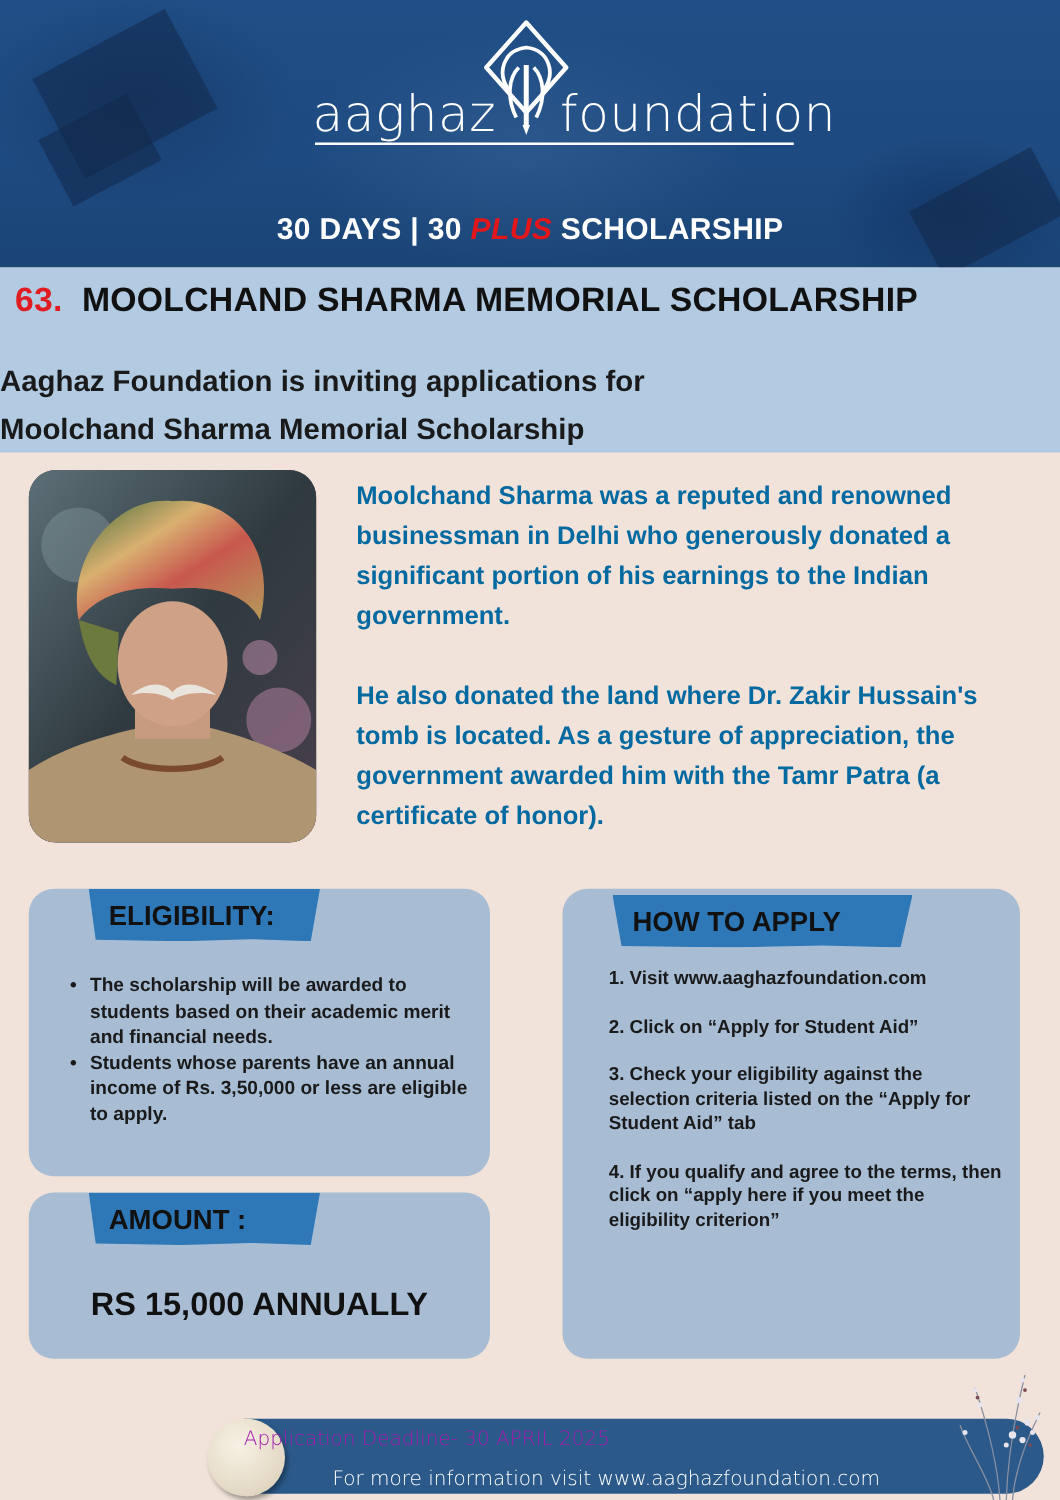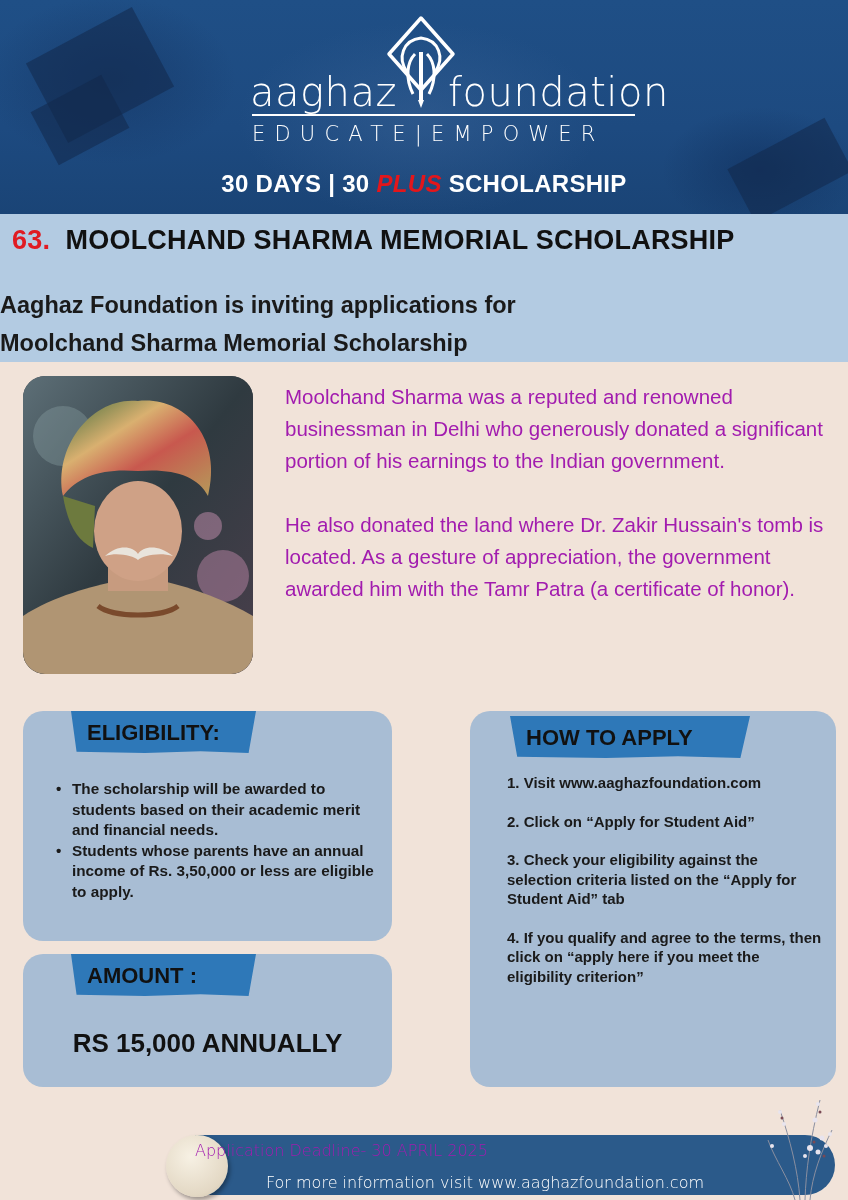--- a/index.html
+++ b/index.html
@@ -64,21 +64,21 @@
   }
 
   
   .photo {
     position: absolute; left: 23px; top: 376px; width: 230px; height: 298px;
     border-radius: 22px; overflow: hidden;
     background: #3a4148;
   }
   .bio {
     position: absolute; left: 285px; top: 381px; width: 540px;
-    font-weight: 400; font-size: 20.5px; line-height: 32px; color: #a21caf;
+    font-weight: 700; font-size: 20.5px; line-height: 32px; color: #0369a1;
   }
   .bio p + p { margin-top: 32px; }
 
   
   .card {
     position: absolute; background: #a8bdd4; border-radius: 20px;
   }
   .tab {
     position: absolute; background: #2e78b8; color: #111;
     font-weight: 700; font-size: 22px; line-height: 44px; padding-left: 16px;
@@ -94,21 +94,21 @@
   .elig li + li { }
   .elig li::before { content: "•"; position: absolute; left: 0; top: 0; }
 
   .amount { left: 23px; top: 954px; width: 369px; height: 133px; }
   .amount .tab { left: 48px; top: 0; width: 185px; height: 42px; }
   .amount .value {
     position: absolute; left: 0; top: 74px; width: 369px; text-align: center;
     font-weight: 700; font-size: 26px; color: #111;
   }
 
-  .howto { left: 470px; top: 711px; width: 366px; height: 376px; }
+  .howto { left: 450px; top: 711px; width: 366px; height: 376px; }
   .howto .tab { left: 40px; top: 5px; width: 240px; height: 42px; }
   .howto ol {
     position: absolute; left: 37px; top: 62px; width: 320px; list-style: none;
     font-weight: 700; font-size: 15px; line-height: 19.5px; color: #1a1a1a;
   }
   .howto li + li { margin-top: 19px; }
 
   
   .footer {
     position: absolute; left: 195px; top: 1135px; width: 640px; height: 60px;
@@ -143,21 +143,20 @@
       <polygon points="36,4 68,40 36,76 4,40" fill="none" stroke="#fff" stroke-width="3.5" stroke-linejoin="round"></polygon>
       <path d="M22 58 C 12 44, 18 26, 36 24 C 54 26, 60 44, 50 58" fill="none" stroke="#fff" stroke-width="3"></path>
       <path d="M28 80 C 20 64, 22 48, 30 40" fill="none" stroke="#fff" stroke-width="3"></path>
       <path d="M44 80 C 52 64, 50 48, 42 40" fill="none" stroke="#fff" stroke-width="3"></path>
       <line x1="36" y1="38" x2="36" y2="86" stroke="#fff" stroke-width="4"></line>
       <polygon points="33,86 39,86 36,94" fill="#fff"></polygon>
     </svg>
     <span class="logo-word right">foundation</span>
   </div>
   <div class="logo-line"></div>
-  <div class="tagline">EDUCATE|EMPOWER</div>
 
   <div class="series">
     <span>30 DAYS | 30 </span><span class="plus">PLUS</span><span> SCHOLARSHIP</span>
   </div>
 </div>
 
 <div class="band"></div>
 <div class="title">
   <span class="num">63.</span>&nbsp;
   <span>MOOLCHAND SHARMA MEMORIAL SCHOLARSHIP</span>

